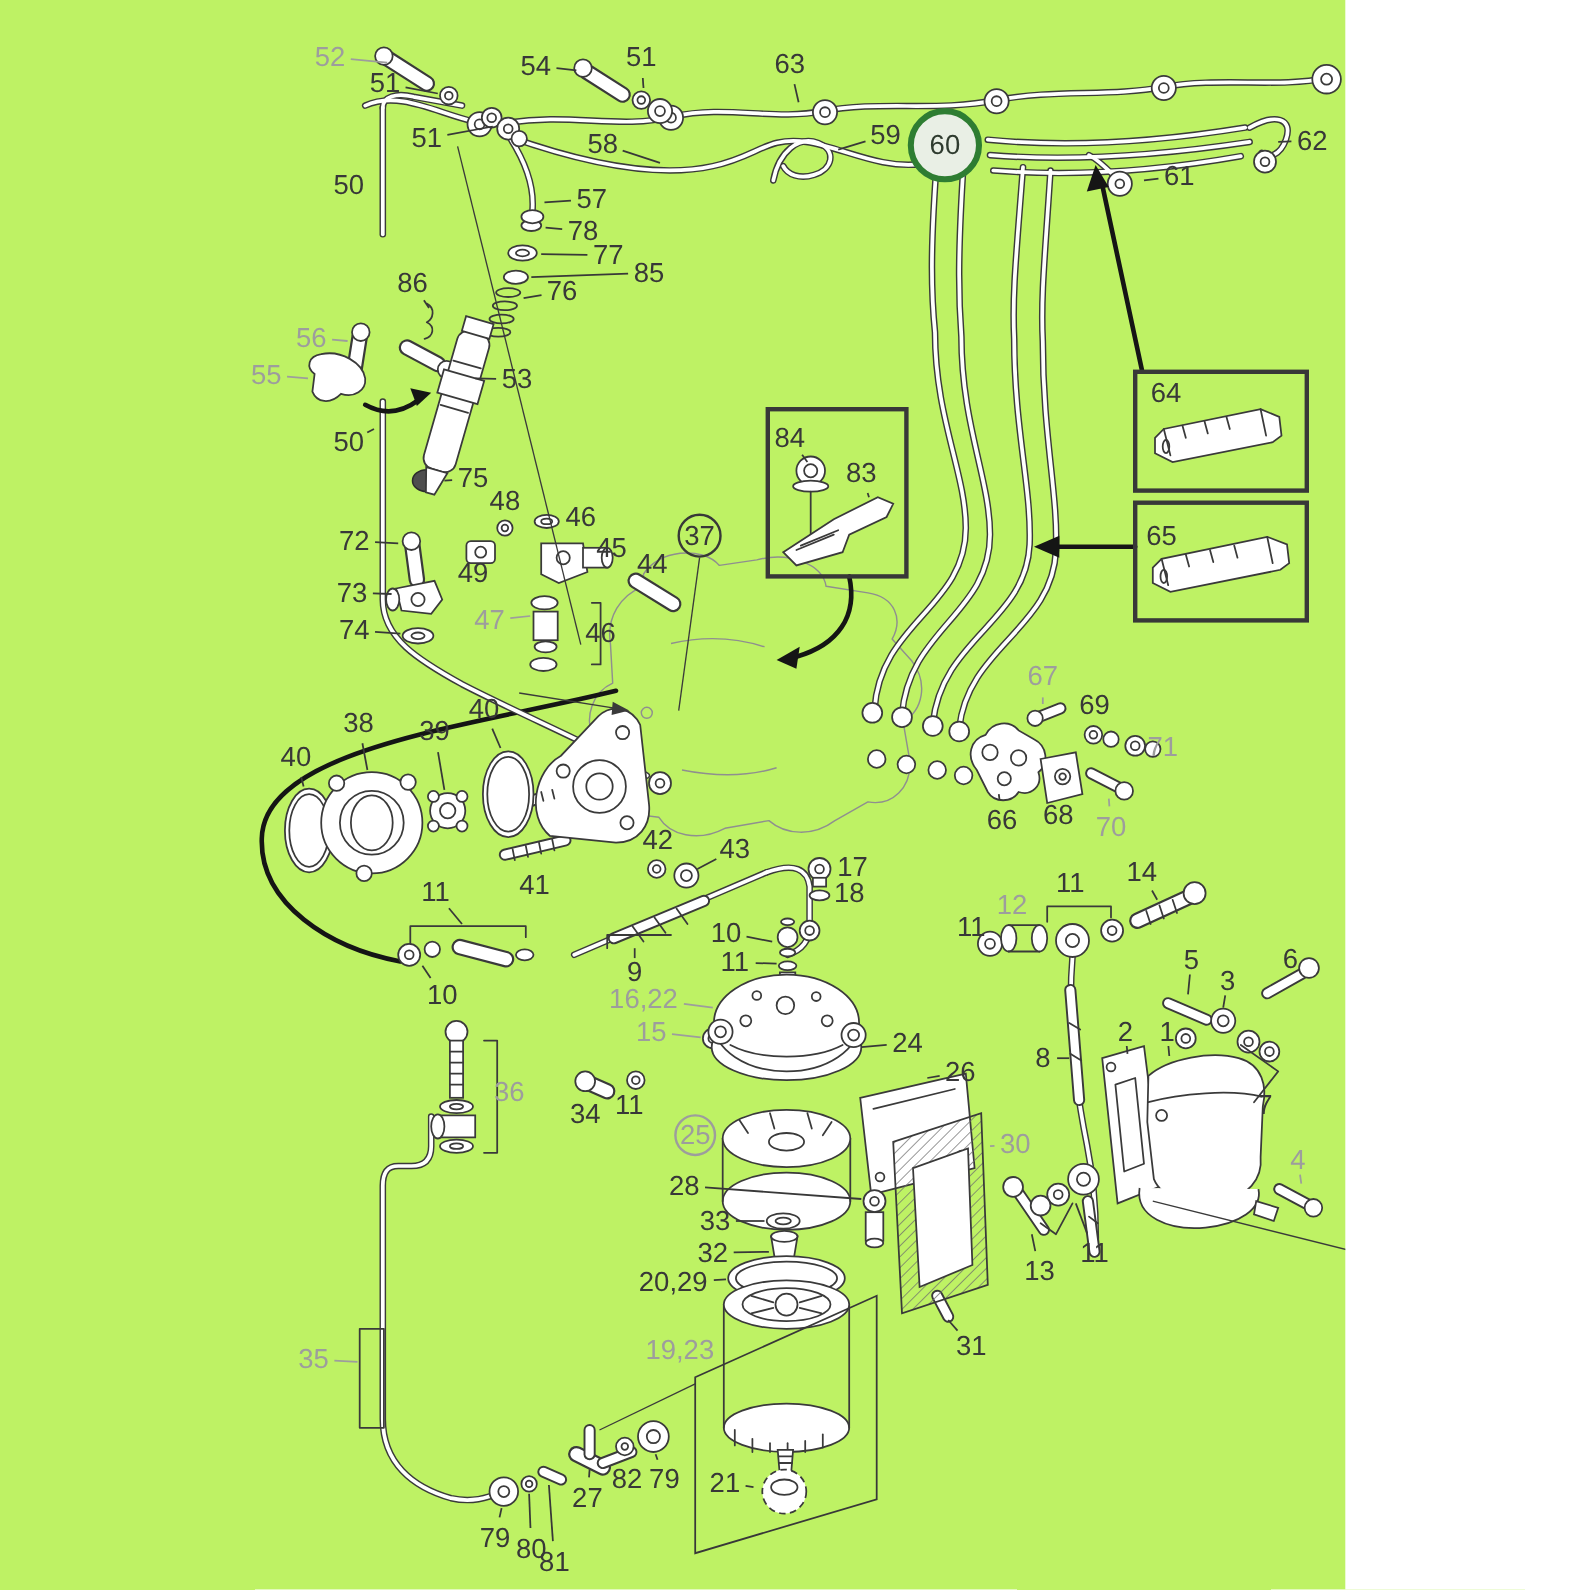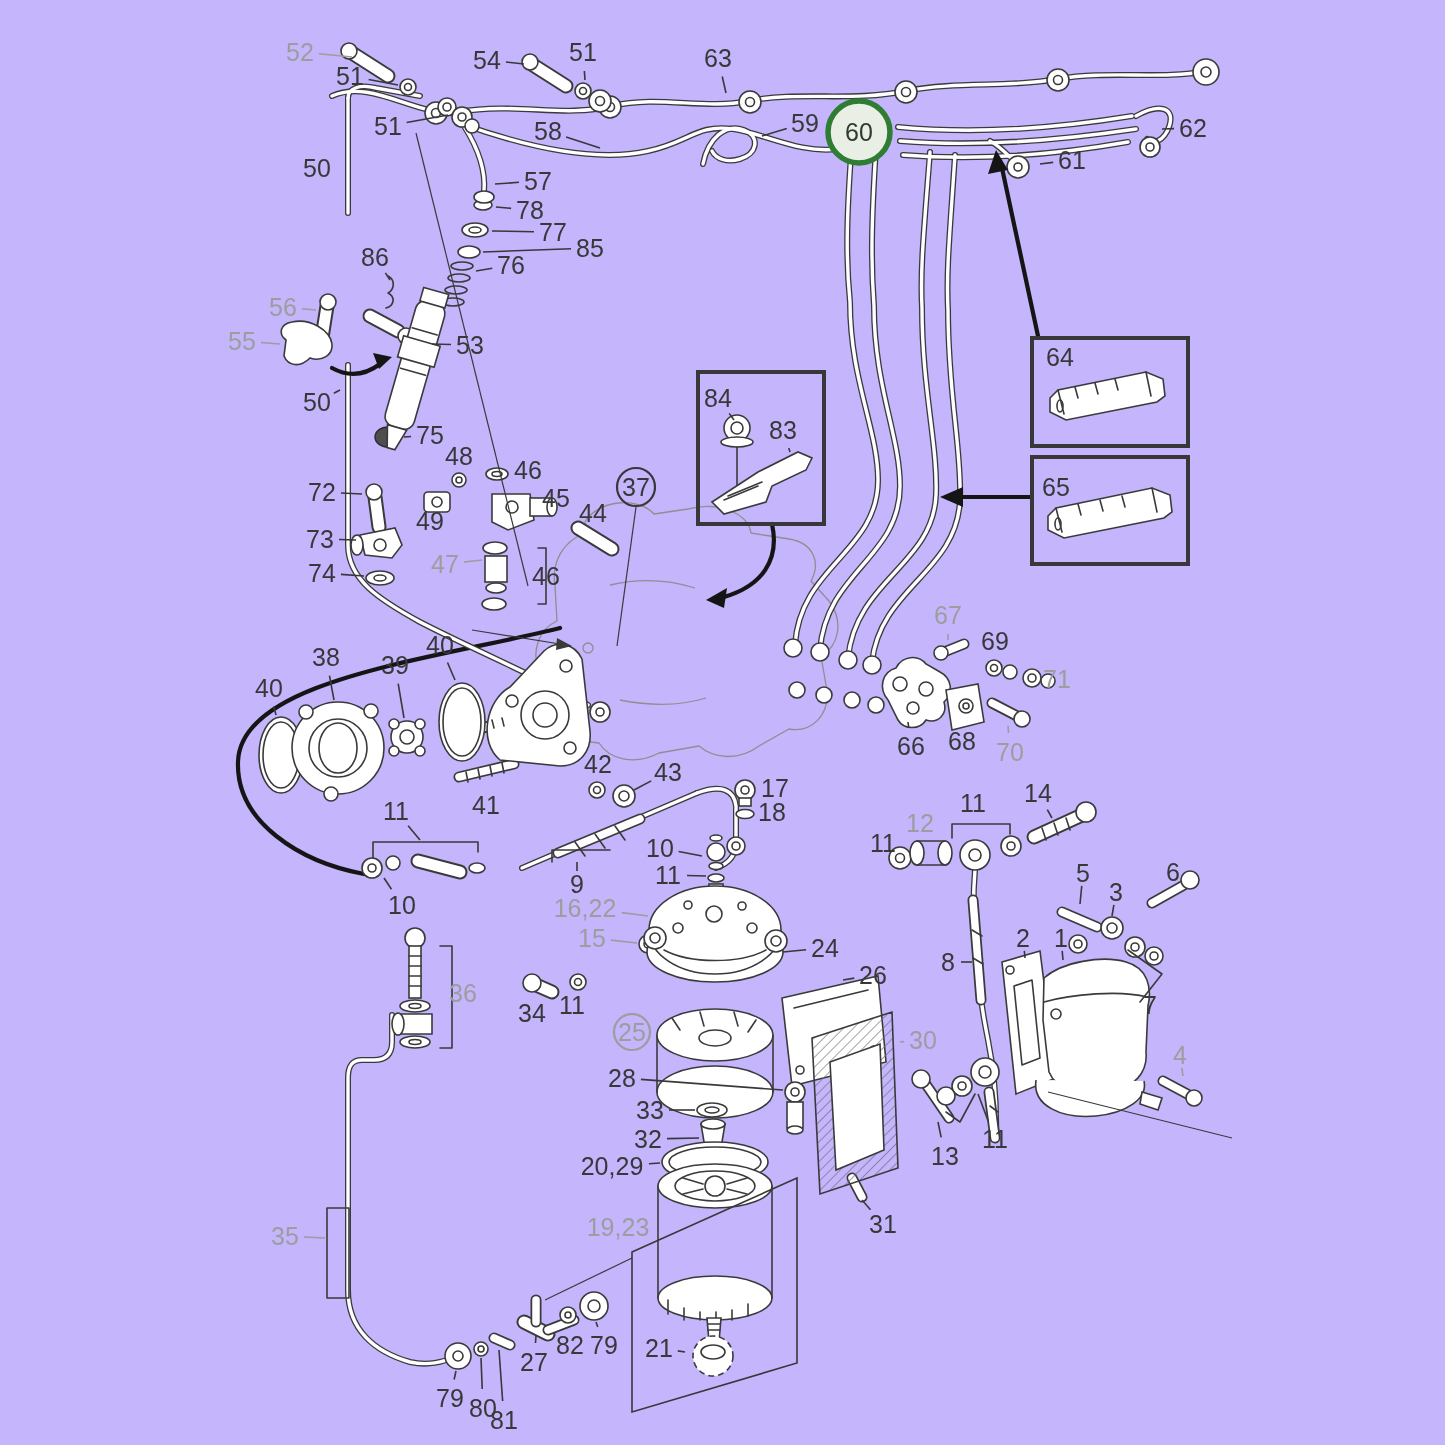--- a/index.html
+++ b/index.html
@@ -1,16 +1,16 @@
 <!DOCTYPE html>
 <html><head>
 <meta charset="utf-8">
 <style>
   html,body{margin:0;padding:0;background:#ffffff;}
-  .page{position:relative;width:1445px;height:1445px;background:#c4b5fd;overflow:hidden;
+  .page{position:relative;width:1223px;height:1445px;background:#bef264;overflow:hidden;
         font-family:"Liberation Sans", sans-serif;}
   svg{display:block}
   
   .o  {fill:none;stroke:#3a3a3a;stroke-width:1.6;stroke-linecap:round;stroke-linejoin:round}
   .w  {fill:#ffffff;stroke:#3a3a3a;stroke-width:1.6}
   .tn {fill:none;stroke:#3a3a3a;stroke-width:1.2}
   .to {fill:none;stroke:#3a3a3a;stroke-width:6;stroke-linecap:round;stroke-linejoin:round}
   .ti {fill:none;stroke:#ffffff;stroke-width:3.4;stroke-linecap:round;stroke-linejoin:round}
   .co {fill:none;stroke:#3a3a3a;stroke-width:15;stroke-linecap:round}
   .ci {fill:none;stroke:#ffffff;stroke-width:11;stroke-linecap:round}

